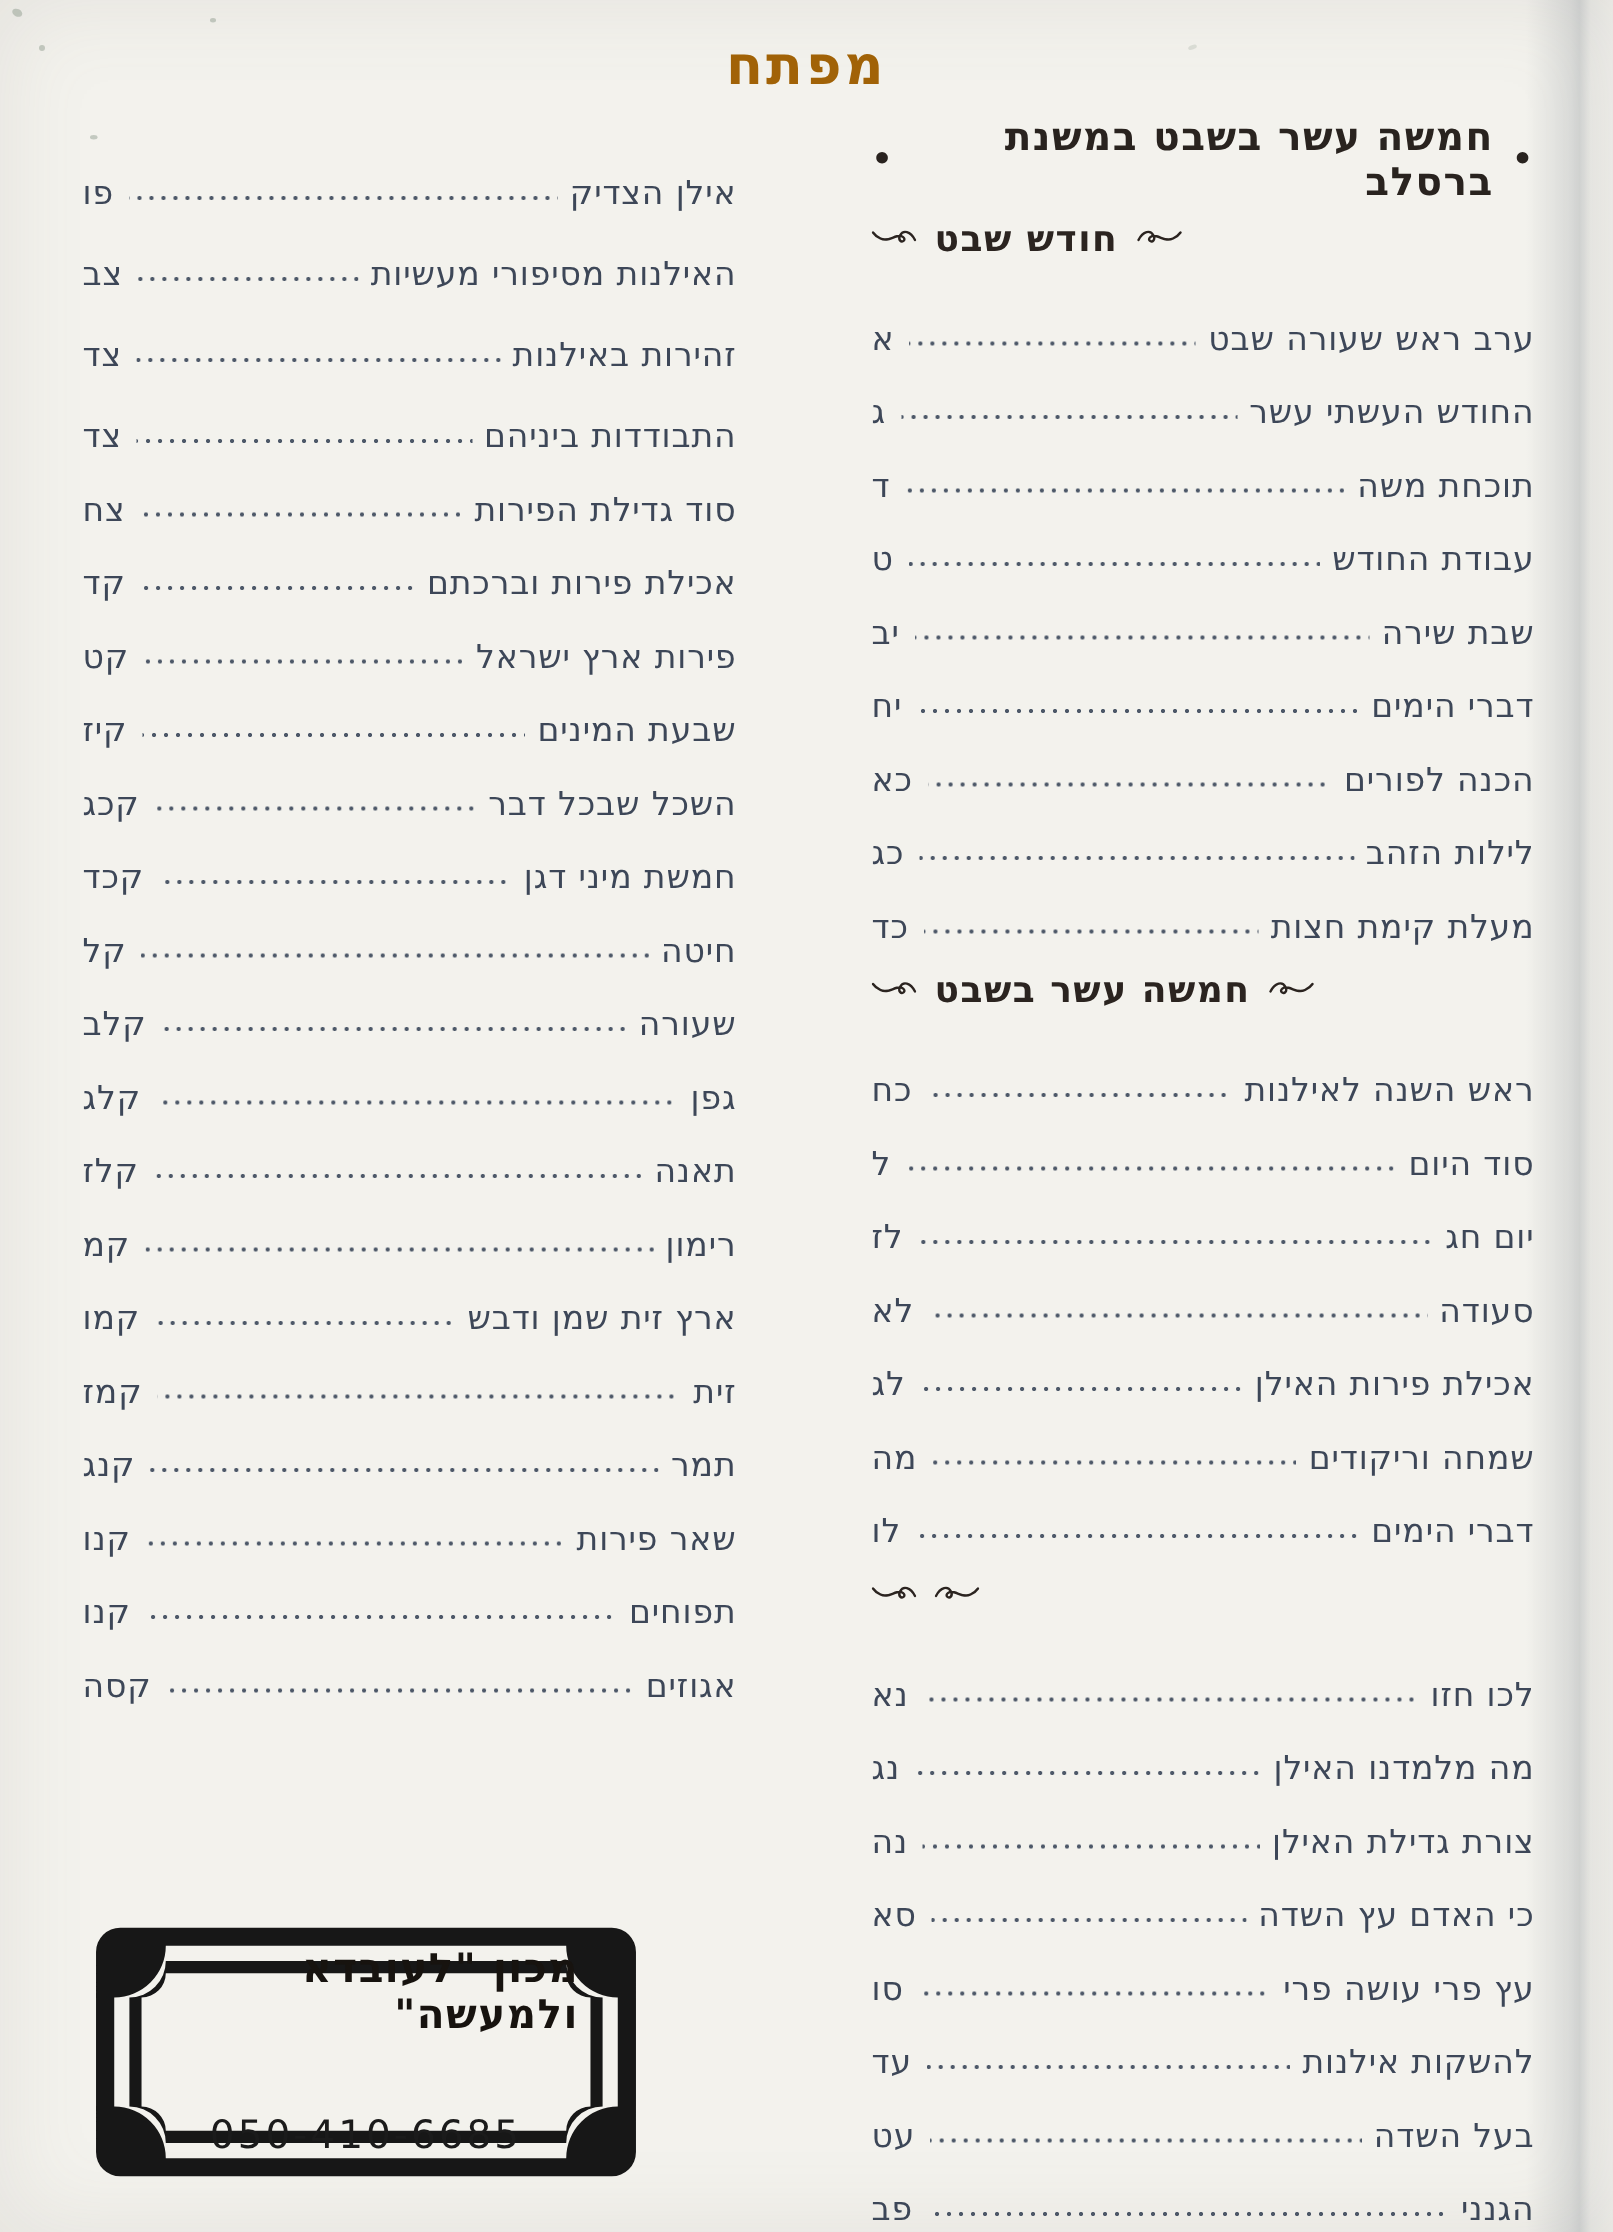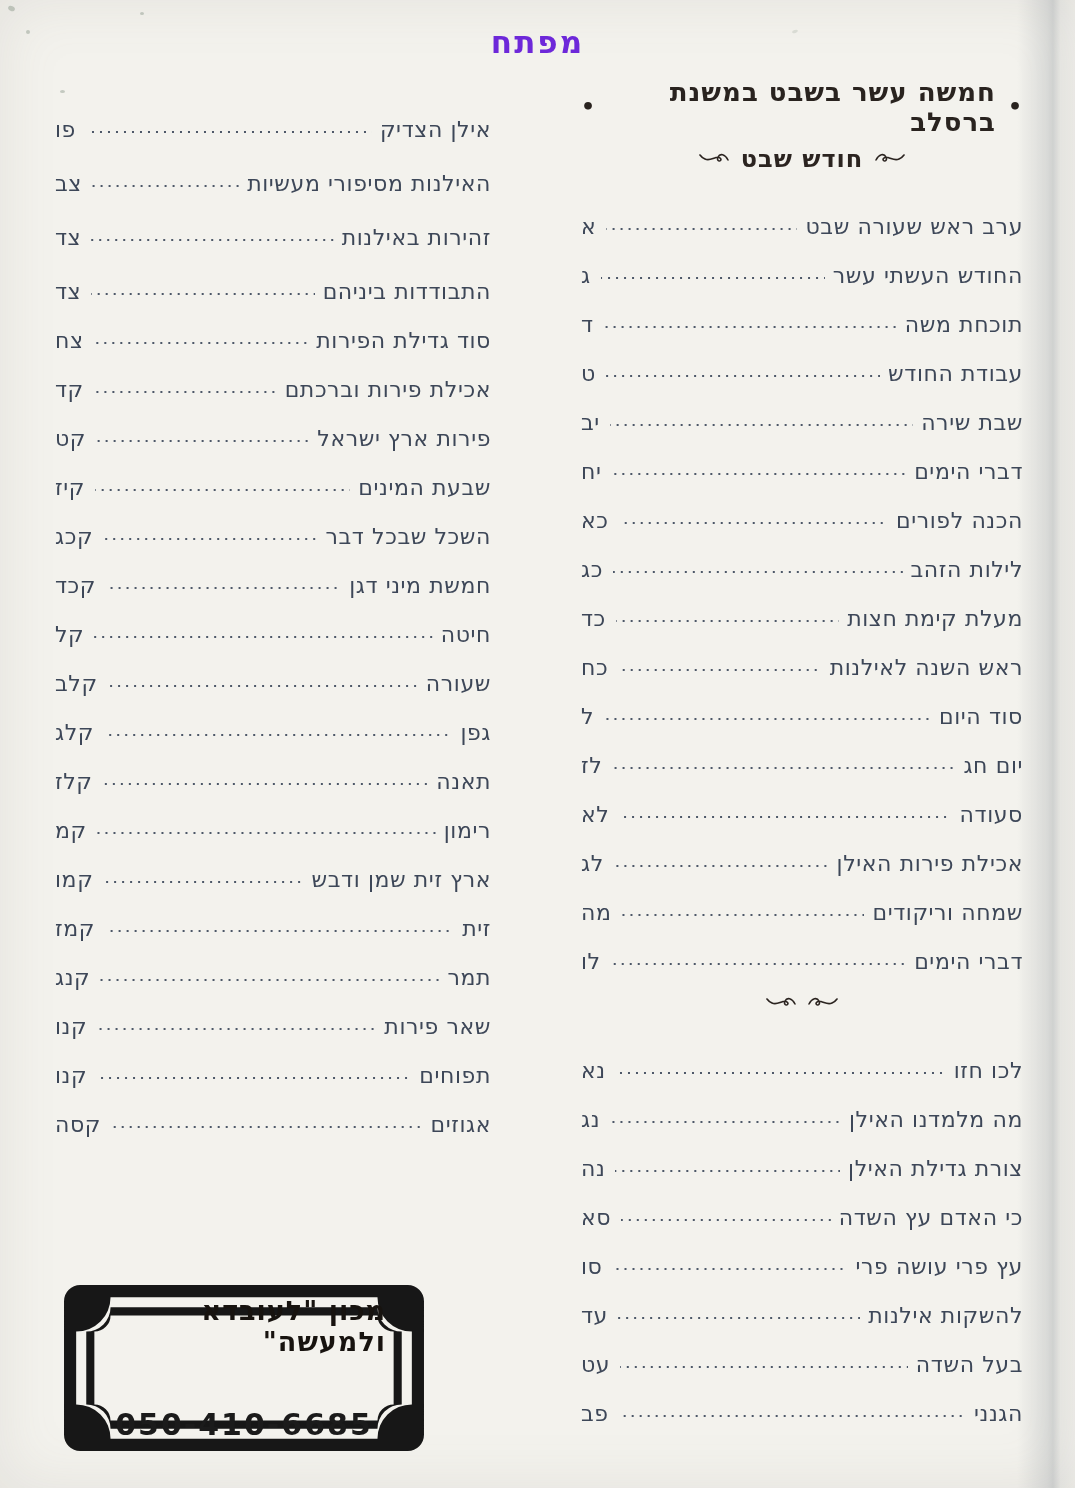--- a/index.html
+++ b/index.html
@@ -25,39 +25,39 @@
   .speck{position:absolute;border-radius:50%;background:rgba(118,134,118,.38);}
   .speck.s1{left:8px;top:6px;width:7px;height:5px;transform:rotate(25deg);}
   .speck.s2{left:26px;top:30px;width:4px;height:4px;}
   .speck.s3{left:60px;top:90px;width:5px;height:3px;}
   .speck.s4{left:140px;top:12px;width:4px;height:3px;}
   .speck.s5{left:792px;top:30px;width:6px;height:3px;transform:rotate(-20deg);opacity:.5;}
 
   .page-title{
     position:absolute;top:24px;left:0;right:0;
     text-align:center;
-    font-size:31px;font-weight:bold;
-    color:#6d28d9;
+    font-size:36px;font-weight:bold;
+    color:#a16207;
     letter-spacing:2px;
   }
 
   .col{position:absolute;top:88px;direction:rtl;}
   #col-right{right:52px;width:442px;}
   #col-left{left:55px;width:436px;}
 
   .main-header{
     display:flex;justify-content:center;align-items:center;gap:12px;
     font-size:26px;font-weight:bold;color:#29231f;
     letter-spacing:1px;
     margin-bottom:14px;height:38px;
   }
   .bullet{font-size:22px;transform:translateY(-1px);}
 
   .section-header{
-    display:flex;justify-content:center;align-items:center;gap:12px;
+    display:flex;justify-content:flex-end;align-items:center;gap:12px;
     font-size:24px;font-weight:bold;color:#2b2420;
     letter-spacing:1px;
     height:38px;margin:10px 0 12px;
   }
   .flourish{width:30px;height:16px;flex:0 0 auto;}
   .flourish svg{display:block;width:100%;height:100%;}
   .flourish.mirrored{transform:scaleX(-1);}
 
   .row{
     display:flex;align-items:flex-end;
@@ -76,21 +76,21 @@
   }
 
   .plaque{position:absolute;left:62px;top:1282px;width:364px;height:172px;}
   .plaque svg.frame{position:absolute;inset:0;width:100%;height:100%;}
   .plaque-text{
     position:absolute;inset:28px 40px;
     display:flex;flex-direction:column;align-items:center;justify-content:center;gap:14px;
     direction:rtl;
   }
   .plaque-name{font-size:27px;font-weight:bold;color:#17130f;letter-spacing:1px;}
-  .plaque-phone{font-size:30px;font-weight:bold;color:#1b1b1b;letter-spacing:2px;direction:ltr;margin-top:36px;}
+  .plaque-phone{font-size:26px;font-weight:normal;color:#1b1b1b;letter-spacing:2px;direction:ltr;margin-top:36px;}
 </style>
 </head>
 <body>
 
 <div id="page">
   <div class="speck s1"></div>
   <div class="speck s2"></div>
   <div class="speck s3"></div>
   <div class="speck s4"></div>
   <div class="speck s5"></div>
@@ -158,20 +158,33 @@
           <span class="dots"></span>
           <span class="p">כג</span>
         </div>
         <div class="row">
           <span class="t">מעלת קימת חצות</span>
           <span class="dots"></span>
           <span class="p">כד</span>
         </div>
       </div>
       <div class="section">
+        <div class="section-header">
+          <span class="flourish">
+    <svg viewBox="0 0 30 16" fill="none" stroke="#2b2420" stroke-width="1.6" stroke-linecap="round">
+      <path d="M1 9 C4 3 9 2 11 6 C12.5 9 10 11 8.5 9.5 C7 8 9.5 5.5 13 6.5 C17 7.6 20 10 24 8 C26.5 6.8 28 5.5 29 4"></path>
+    </svg>
+  </span>
+          <span>חמשה עשר בשבט</span>
+          <span class="flourish mirrored">
+    <svg viewBox="0 0 30 16" fill="none" stroke="#2b2420" stroke-width="1.6" stroke-linecap="round">
+      <path d="M1 9 C4 3 9 2 11 6 C12.5 9 10 11 8.5 9.5 C7 8 9.5 5.5 13 6.5 C17 7.6 20 10 24 8 C26.5 6.8 28 5.5 29 4"></path>
+    </svg>
+  </span>
+        </div>
         <div class="row">
           <span class="t">ראש השנה לאילנות</span>
           <span class="dots"></span>
           <span class="p">כח</span>
         </div>
         <div class="row">
           <span class="t">סוד היום</span>
           <span class="dots"></span>
           <span class="p">ל</span>
         </div>

